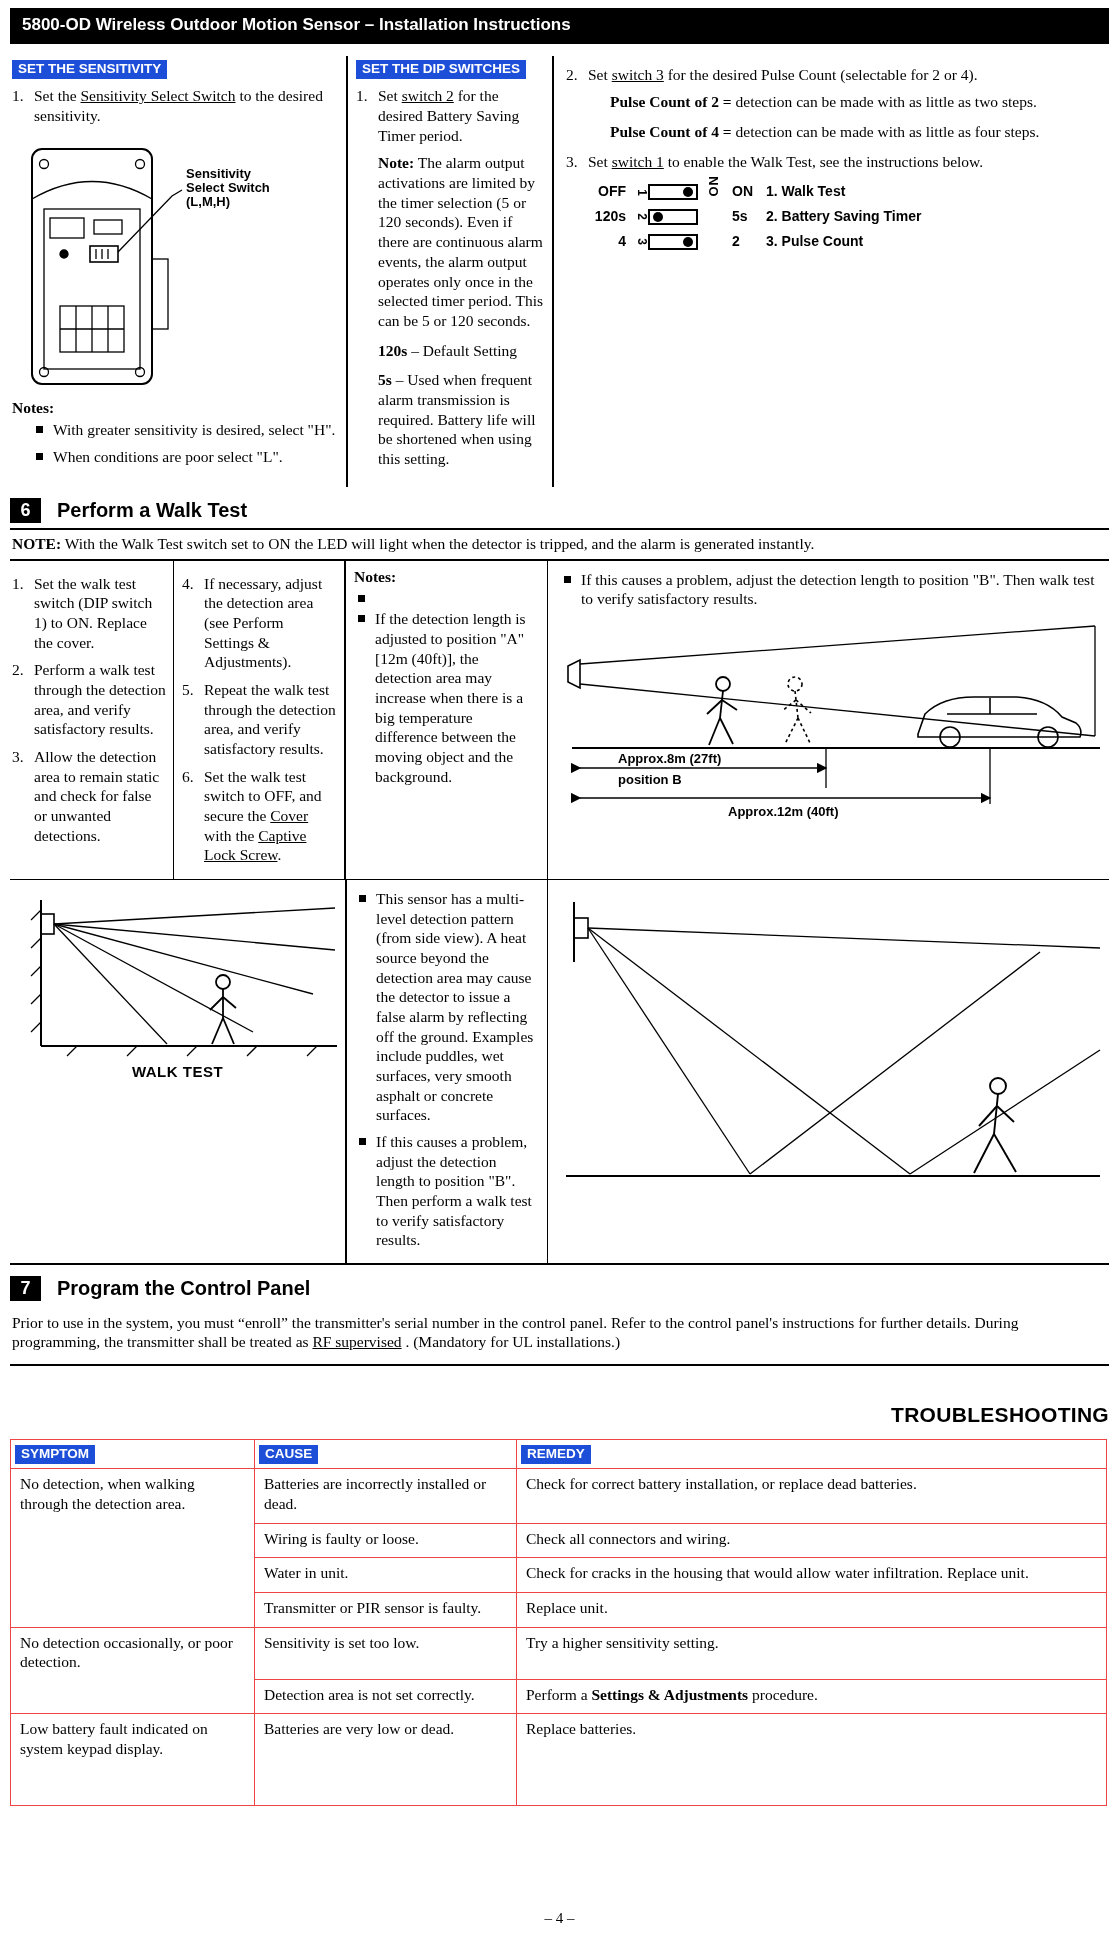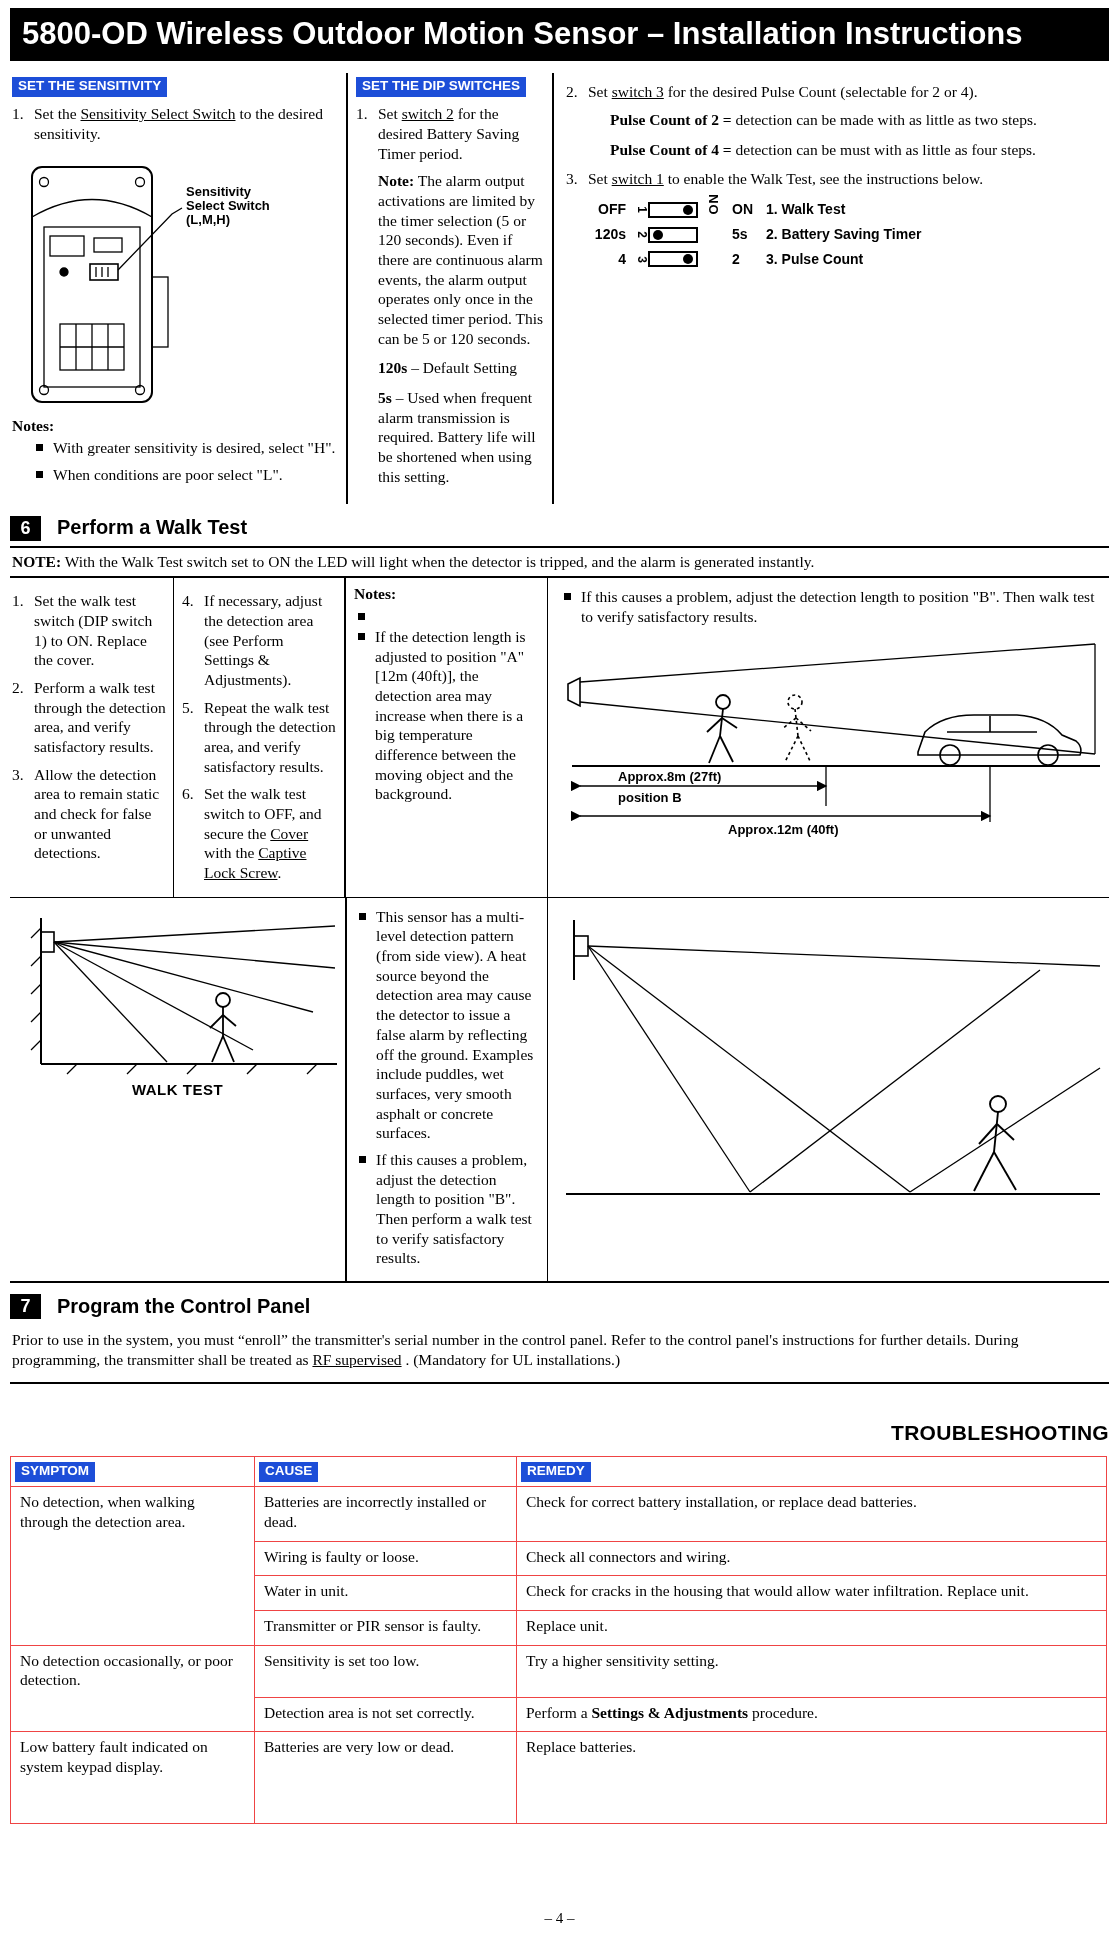--- a/index.html
+++ b/index.html
@@ -4,21 +4,21 @@
 <style>
   * { margin:0; padding:0; box-sizing:border-box; }
   body { background:#fff; }
   .page { width:1119px; height:1944px; position:relative; margin:0 auto;
           font-family:"Liberation Serif", serif; font-size:15.5px; line-height:1.27;
           color:#000; padding:8px 10px 0; }
   .u { text-decoration:underline; }
   .b { font-weight:700; }
 
   .header-bar { background:#000; color:#fff; font-family:"Liberation Sans",sans-serif;
-                font-weight:700; font-size:31px; padding:6px 12px 8px; }
+                font-weight:700; font-size:17px; padding:6px 12px 8px; }
 
   .inv { display:inline-block; background:#1d4ed8; color:#fff;
          font-family:"Liberation Sans",sans-serif; font-weight:700;
          font-size:13.5px; padding:1px 6px 2px; line-height:1.25; }
 
   
   .top { display:flex; margin-top:12px; }
   .col-sens { width:338px; border-right:2px solid #000; padding:2px 8px 8px 2px; }
   .col-dip1 { width:206px; border-right:2px solid #000; padding:2px 8px 8px 8px; }
   .col-dip2 { flex:1; padding:2px 8px 8px 12px; }
@@ -149,21 +149,21 @@
       <div class="ind"><span class="b">120s</span><span> – Default Setting</span></div>
       <div class="ind"><span class="b">5s</span><span> – Used when frequent alarm transmission is required.  Battery life will be shortened when using this setting.</span></div>
     </div>
 
     <div class="col-dip2">
       <div class="step">
         <span class="sn">2.</span>
         <div class="st"><span>Set </span><span class="u">switch 3</span><span> for the desired Pulse Count (selectable for 2 or 4).</span></div>
       </div>
       <div class="ind" style="margin-left:44px"><span class="b">Pulse Count of 2 =</span><span> detection can be made with as little as two steps.</span></div>
-      <div class="ind" style="margin-left:44px"><span class="b">Pulse Count of 4 =</span><span> detection can be must with as little as four steps.</span></div>
+      <div class="ind" style="margin-left:44px"><span class="b">Pulse Count of 4 =</span><span> detection can be made with as little as four steps.</span></div>
       <div class="step">
         <span class="sn">3.</span>
         <div class="st"><span>Set </span><span class="u">switch 1</span><span> to enable the Walk Test, see the instructions below.</span></div>
       </div>
 
       <div class="dip-diag">
         <div class="dd-on">ON</div>
         <div class="dd-row">
           <div class="dd-l">OFF</div>
           <div class="dd-num">1</div>

